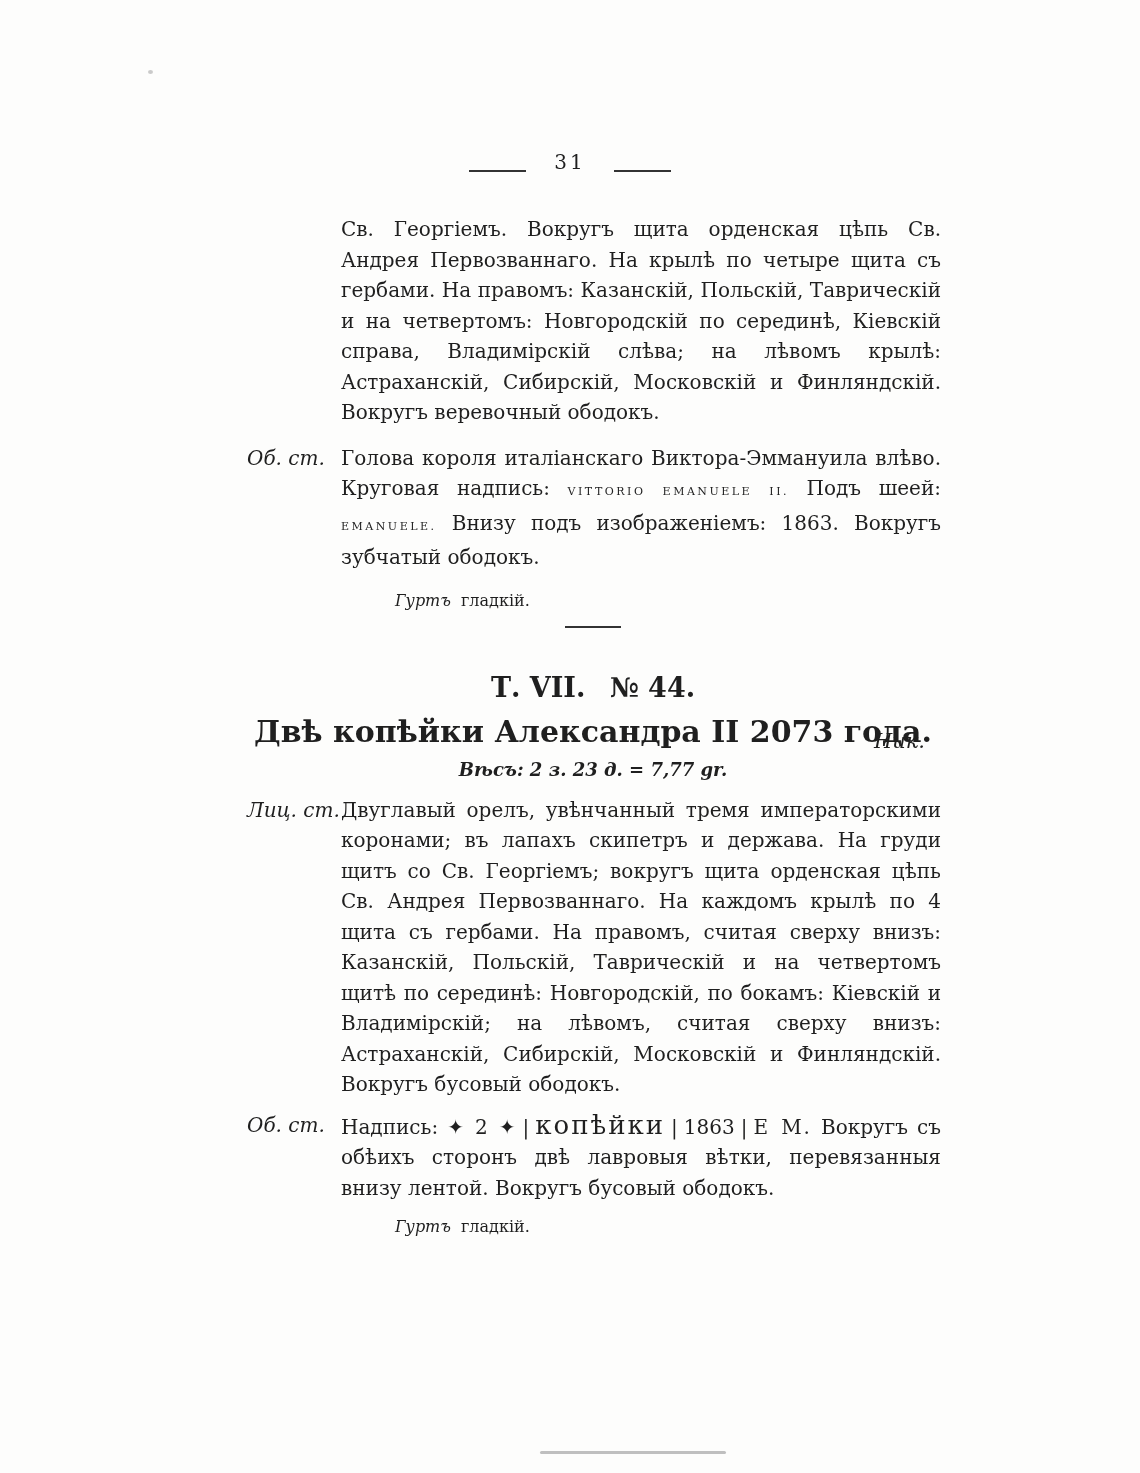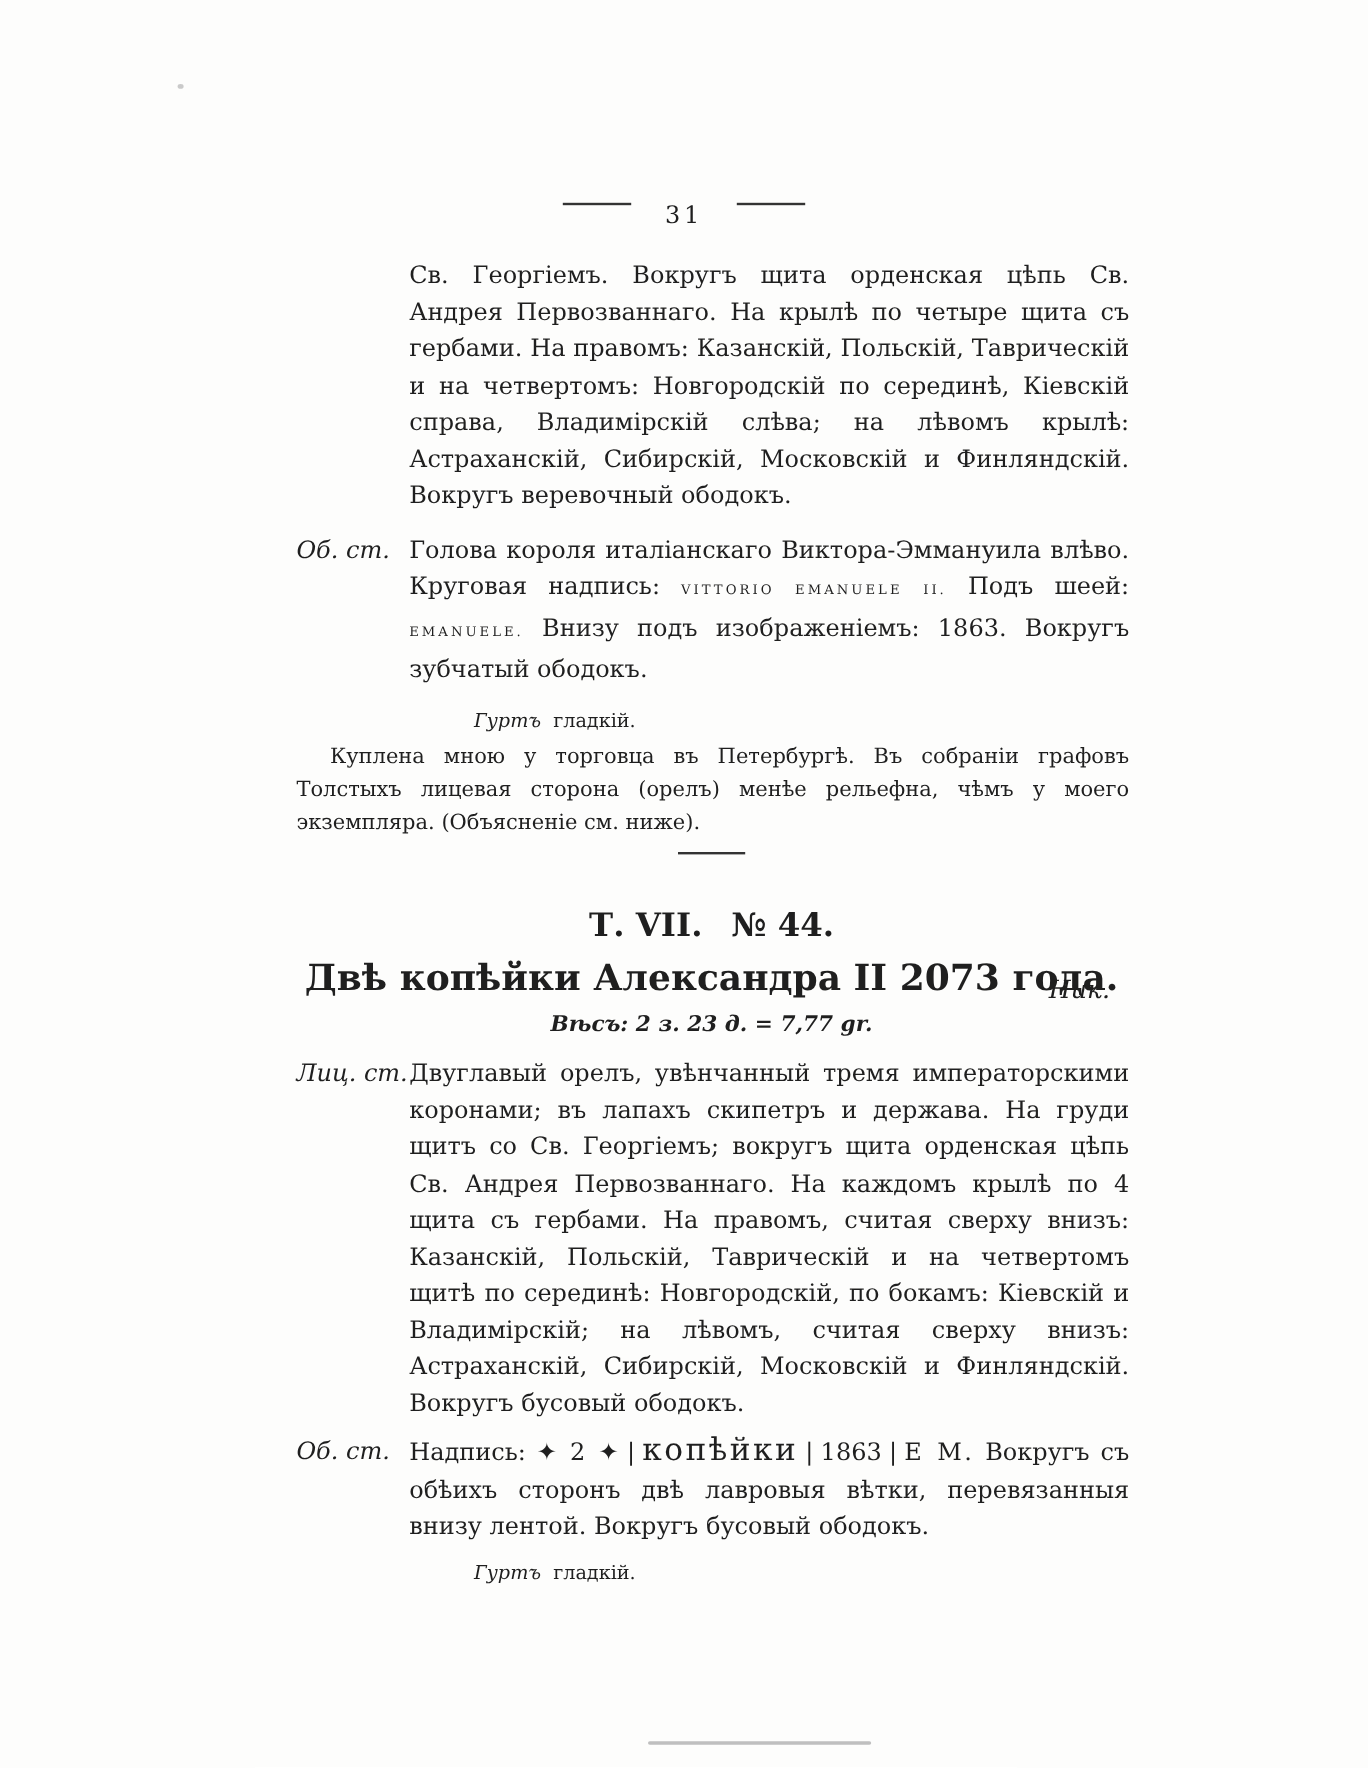--- a/index.html
+++ b/index.html
@@ -11,22 +11,22 @@
     margin: 0 auto;
     background: #fdfdfc;
     color: #1f1f1f;
     font-family: "DejaVu Serif", "Liberation Serif", serif;
     overflow: hidden;
   }
   p { margin: 0; }
 
   
   .pagenum-row {
-    position: absolute; top: 169px; left: 0; width: 100%;
-    display: flex; justify-content: center; align-items: flex-start; gap: 28px;
+    position: absolute; top: 152px; left: 0; width: 100%;
+    display: flex; justify-content: center; align-items: flex-end; gap: 28px;
   }
   .rule { width: 57px; height: 0; border-top: 2px solid #333; }
   .pagenum { font-size: 20px; letter-spacing: 3px; line-height: 1; }
 
   
   .content { position: absolute; top: 214px; left: 0; width: 100%; margin-left: 23px; }
   .col { margin-left: 318px; width: 600px; }
   .para { position: relative; font-size: 20px; line-height: 30.5px; text-align: justify; }
   .hang-label { position: absolute; left: -94px; top: 0; font-style: italic; white-space: nowrap; }
 
@@ -83,21 +83,20 @@
   </div>
 
   <div class="content">
 
     <p class="para col">Св. Георгіемъ. Вокругъ щита орденская цѣпь Св. Андрея Первозваннаго. На крылѣ по четыре щита съ гербами. На правомъ: Казанскій, Польскій, Таврическій и на четвертомъ: Новгородскій по серединѣ, Кіевскій справа, Владимірскій слѣва; на лѣвомъ крылѣ: Астраханскій, Сибирскій, Московскій и Финляндскій. Вокругъ веревочный ободокъ.</p>
 
     <p class="para col mt-reverse1"><span class="hang-label">Об. ст.</span><span>Голова короля италіанскаго Виктора-Эммануила влѣво. Круговая надпись: </span><span class="spaced-caps">VITTORIO EMANUELE II.</span><span> Подъ шеей: </span><span class="spaced-caps">EMANUELE.</span><span> Внизу подъ изображеніемъ: 1863. Вокругъ зубчатый ободокъ.</span></p>
 
     <p class="edge-line"><span class="edge-label">Гуртъ</span><span>гладкій.</span></p>
 
-    <p class="note">Куплена мною у торговца въ Петербургѣ. Въ собраніи графовъ Толстыхъ лицевая сторона (орелъ) менѣе рельефна, чѣмъ у моего экземпляра. (Объясненіе см. ниже).</p>
 
     <div class="divider"></div>
 
     <div class="center-wrap">
       <div class="catalog-line">
         <span>Т. VII.</span>
         <span>№ 44.</span>
       </div>
       <div class="title-line">
         <span>Двѣ копѣйки Александра II 2073 года.</span>

